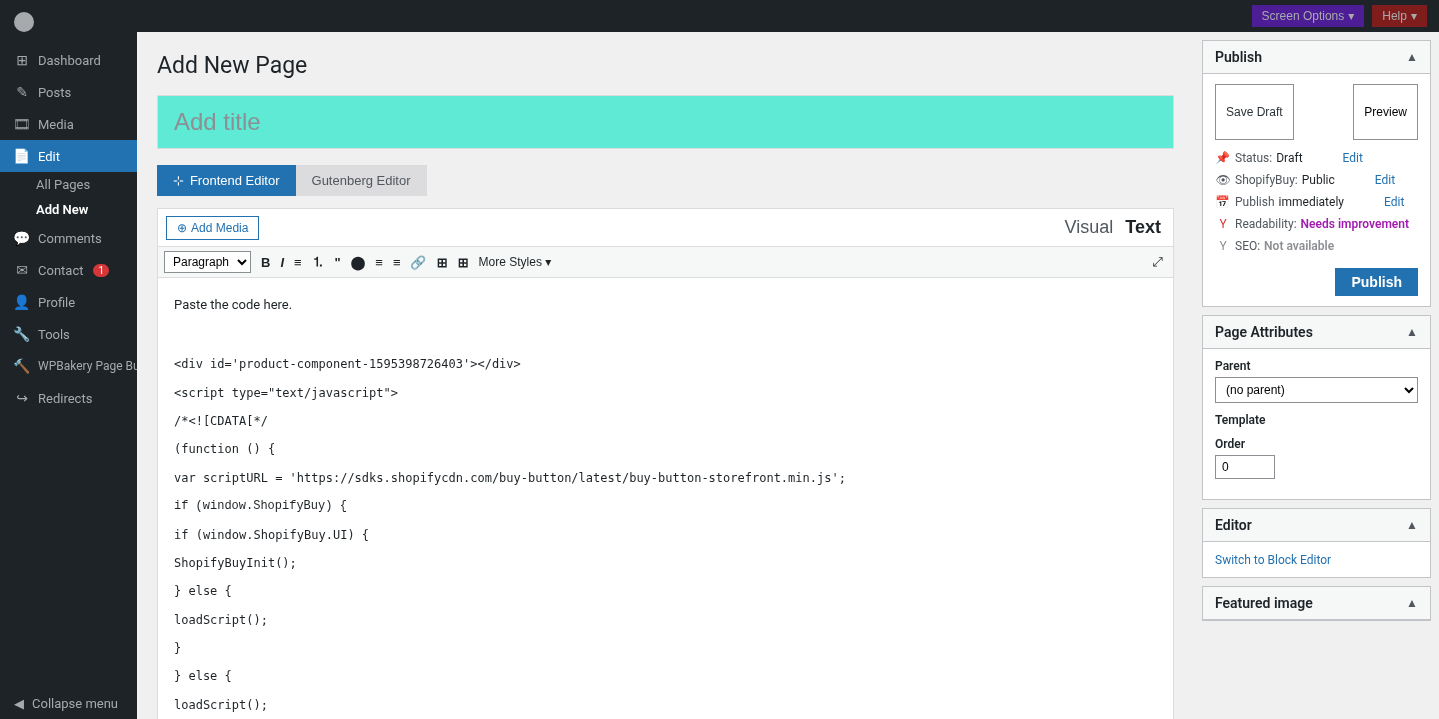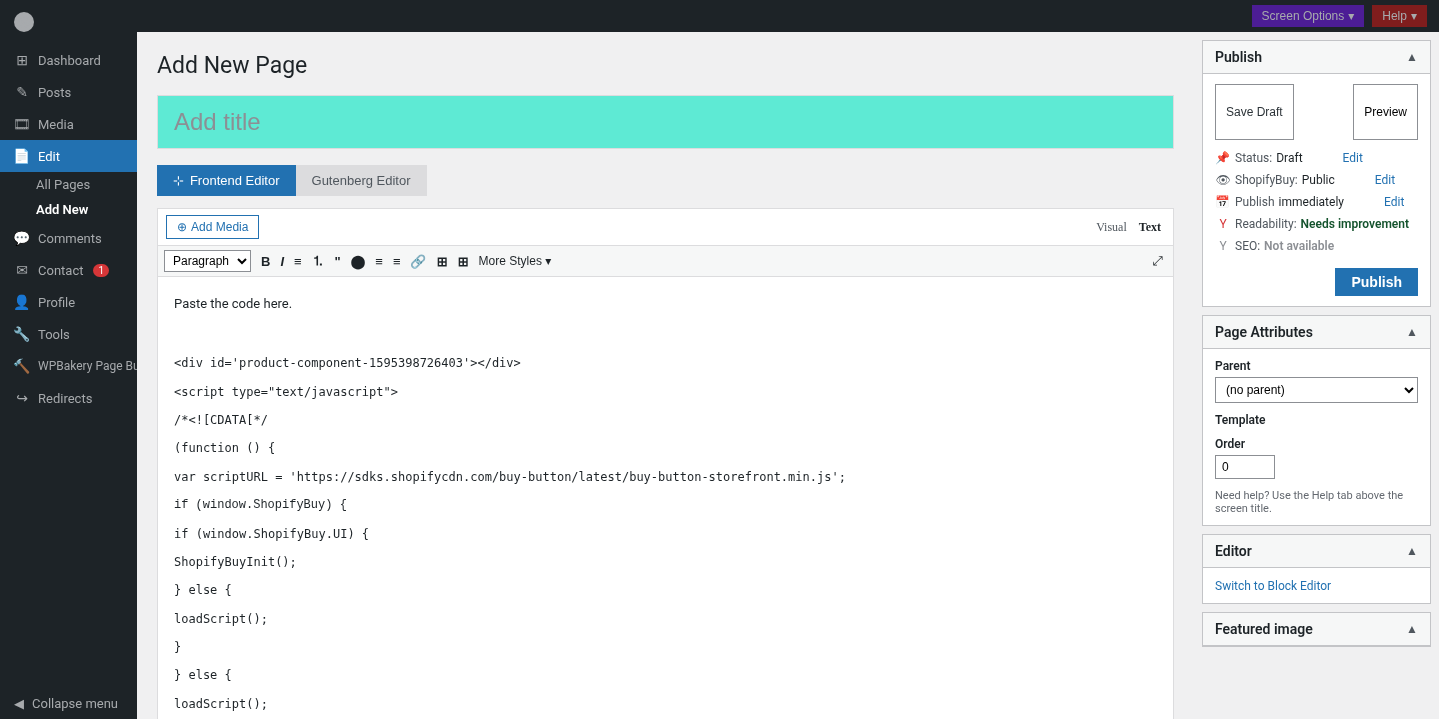--- a/index.html
+++ b/index.html
@@ -138,23 +138,22 @@
       margin-left: auto;
       display: flex;
       gap: 4px;
       align-items: center;
     }
     .view-btn {
       background: none;
       border: none;
       cursor: pointer;
       color: #50575e;
-      font-size: 12px;
+      font-size: 18px;
       padding: 2px 4px;
-      font-family: Liberation Serif, serif;
     }
     .view-btn.active { color: #1d2327; font-weight: 600; }
     .toolbar-row {
       display: flex;
       align-items: center;
       padding: 4px 6px;
       background: #f6f7f7;
       border: 1px solid #dcdcde;
       border-bottom: none;
       gap: 2px;
@@ -251,21 +250,21 @@
       display: flex;
       align-items: center;
       gap: 4px;
       margin-bottom: 6px;
       font-size: 12px;
       color: #50575e;
     }
     .meta-row .meta-icon { width: 16px; height: 16px; flex-shrink: 0; display: flex; align-items: center; justify-content: center; font-size: 12px; }
     .meta-row a { color: #2271b1; text-decoration: none; padding-left: 36px; }
     .meta-row .bold { color: #1d2327; }
-    .meta-row .yoast-red { color: #14532d; font-weight: 600; text-align: center; }
+    .meta-row .yoast-red { color: #a21caf; font-weight: 600; text-align: center; }
     .meta-row .yoast-gray { color: #8c8f94; font-weight: 600; }
     .btn-publish-main {
       background: #2271b1;
       color: #fff;
       border: none;
       padding: 6px 16px;
       cursor: pointer;
       font-size: 14px;
       font-weight: 600;
       float: right;
@@ -550,21 +549,20 @@
               <option>(no parent)</option>
             </select>
           </div>
           <div class="form-row">
             <label class="form-label">Template</label>
           </div>
           <div class="form-row">
             <label class="form-label">Order</label>
             <input class="form-input-small" type="text" value="0" style="">
           </div>
-          <div class="help-text">Need help? Use the Help tab above the screen title.</div>
         </div>
       </div>
 
       <div class="panel">
         <div class="panel-header">
           <h3>Editor</h3>
           <span class="chevron">▲</span>
         </div>
         <div class="panel-body">
           <a class="link-blue">Switch to Block Editor</a>

